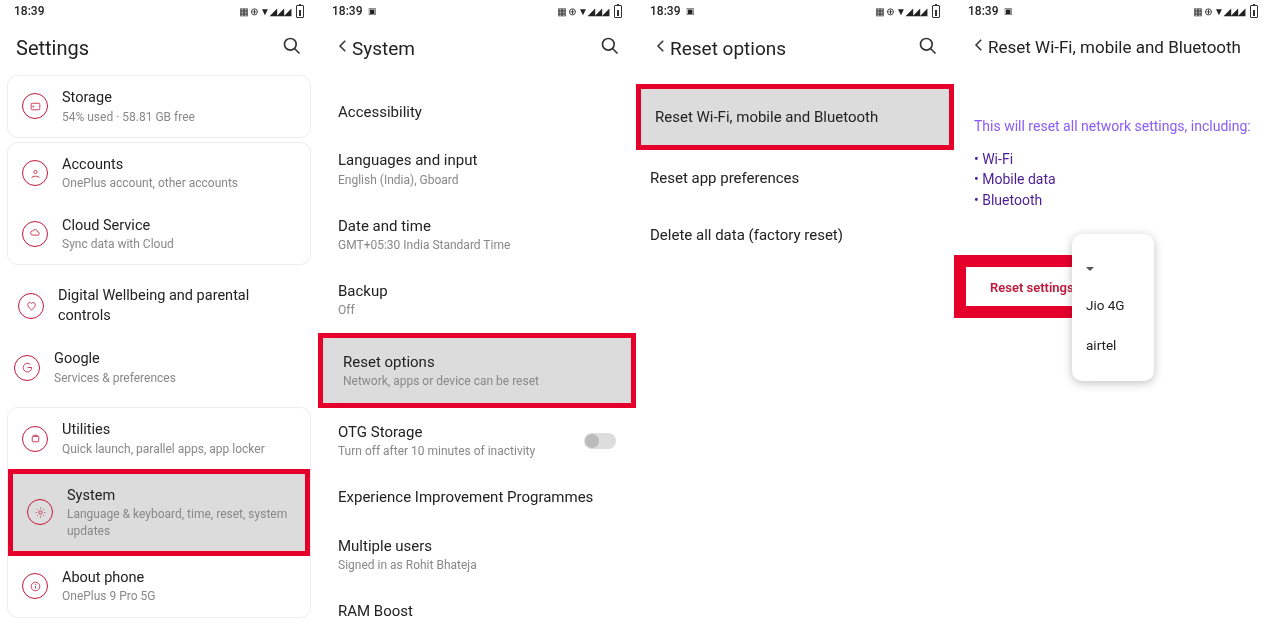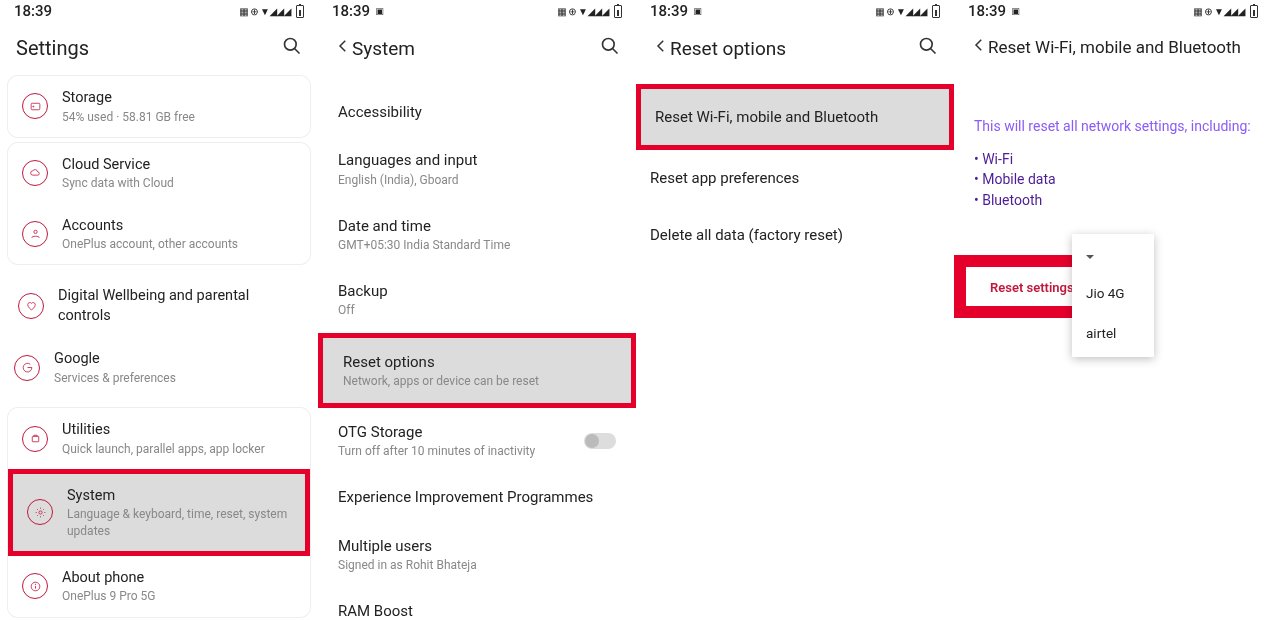--- a/index.html
+++ b/index.html
@@ -20,21 +20,21 @@
   }
   
   .statusbar {
     height: 22px;
     display: flex;
     align-items: center;
     padding: 0 14px;
     font-size: 11px;
     color: #222;
   }
-  .statusbar .time { font-weight: 500; font-size: 15px;}
+  .statusbar .time { font-weight: 500; font-size: 12px;}
   .statusbar .spacer { flex: 1; }
   .statusbar .icons { display: flex; gap: 3px; align-items: center; font-size: 10px; letter-spacing: -0.5px;}
   .statusbar .batt { width:8px; height:13px; border:1px solid #333; border-radius:1px; position:relative; margin-left:2px;}
   .statusbar .batt::before{content:"";position:absolute;left:2px;right:2px;bottom:1px;top:40%;background:#333;}
   .statusbar .batt::after{content:"";position:absolute;left:2px;right:2px;top:-2px;height:1px;background:#333;}
   
   .app-header {
     display: flex;
     align-items: center;
     padding: 14px 16px 10px 16px;
@@ -69,21 +69,21 @@
   
   .hl-red { border:5px solid #e5002b; }
   .hl-cell { background:#dcdcdc !important;}
   
   .body-text { padding: 12px 20px; font-size:14px; color:#8b5cf6; line-height:1.5;}
   .bullets div{font-size:14px;color:#4c1d95;padding:0 20px;line-height:1.45;}
   .reset-btn-wrap{ position:absolute; left:0; top:255px;}
   .reset-btn-outer{ border:8px solid #e5002b; background:#e5002b; padding:4px;}
   .reset-btn-inner{ background:#fff; padding:10px 24px;}
   .reset-btn-inner span{ color:#c0193b; font-size:13px; font-weight:600;}
-  .sim-popup { position:absolute; left:1072px; top:234px; background:#fff; box-shadow:0 2px 10px rgba(0,0,0,.25); border-radius:1px; width:82px; padding:4px 0;}
+  .sim-popup { position:absolute; left:1072px; top:234px; background:#fff; box-shadow:0 2px 10px rgba(0,0,0,.25); border-radius:10px; width:82px; padding:16px 0;}
   .sim-popup .row{display:flex;align-items:center;justify-content:space-between;padding:8px 10px;}
   .sim-popup .opt{padding:12px 14px;font-size:13.5px;color:#222;}
   .caret::after{content:"";display:inline-block;border:4px solid transparent;border-top-color:#555;margin-left:4px;position:relative;top:2px;}
   @media print { body{overflow:visible;} }
 </style>
 </head>
 <body>
 
 <div class="pane">
   <div class="statusbar">
@@ -113,38 +113,38 @@
         <div class="t1">Storage</div>
         <div class="t2">54% used · 58.81 GB free</div>
       </span>
     </div>
   </div>
 
   <div class="card-group">
     <div class="item">
       <span class="icon-circle">
           <svg viewBox="0 0 24 24">
+            <circle cx="12" cy="9" r="3"></circle>
+            <path d="M5 20c0-4 14-4 14 0"></path>
+          </svg>
+        </span>
+      <span class="txt">
+        <div class="t1">Accounts</div>
+        <div class="t2">OnePlus account, other accounts</div>
+      </span>
+    </div>
+    <div class="item">
+      <span class="icon-circle">
+          <svg viewBox="0 0 24 24">
             <path d="M7 15a4 4 0 010-8 5 5 0 019 2 3 3 0 010 6H7z"></path>
           </svg>
         </span>
       <span class="txt">
         <div class="t1">Cloud Service</div>
         <div class="t2">Sync data with Cloud</div>
-      </span>
-    </div>
-    <div class="item">
-      <span class="icon-circle">
-          <svg viewBox="0 0 24 24">
-            <circle cx="12" cy="9" r="3"></circle>
-            <path d="M5 20c0-4 14-4 14 0"></path>
-          </svg>
-        </span>
-      <span class="txt">
-        <div class="t1">Accounts</div>
-        <div class="t2">OnePlus account, other accounts</div>
       </span>
     </div>
   </div>
 
   <div style="padding:4px 0;">
     <div class="item" style="padding-left:18px">
       <span class="icon-circle">
           <svg viewBox="0 0 24 24">
             <path d="M12 20s-7-4-7-10a4 4 0 017-2 4 4 0 017 2c0 6-7 10-7 10z"></path>
           </svg>

